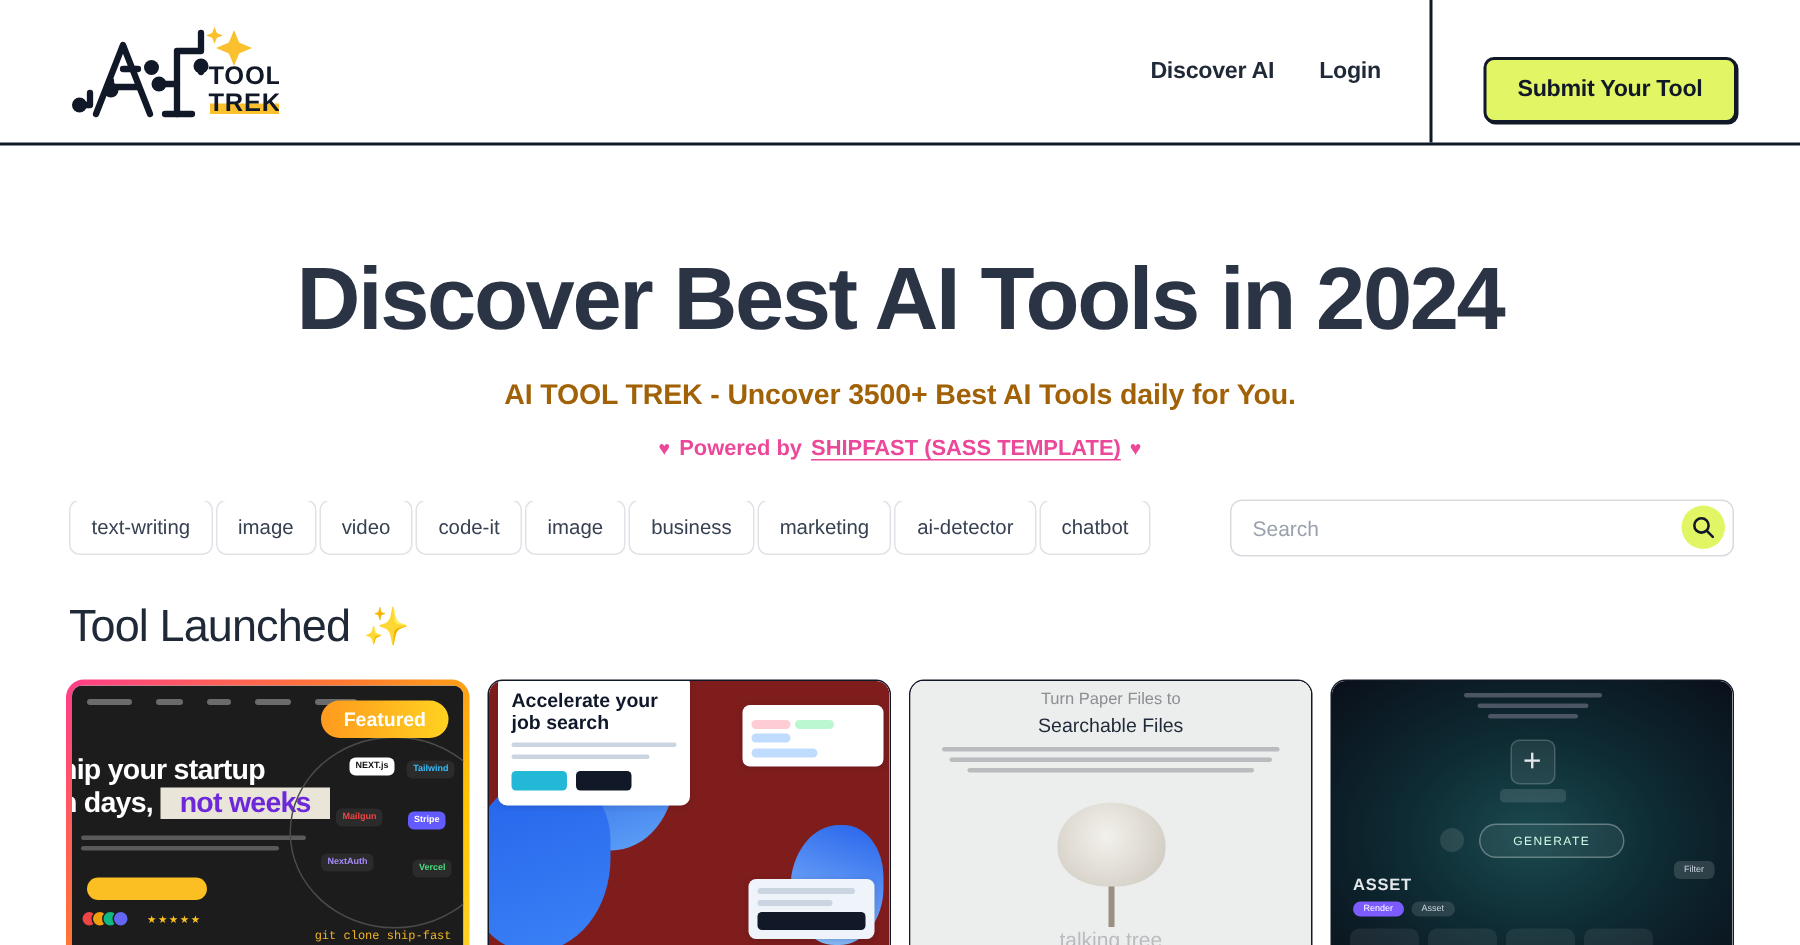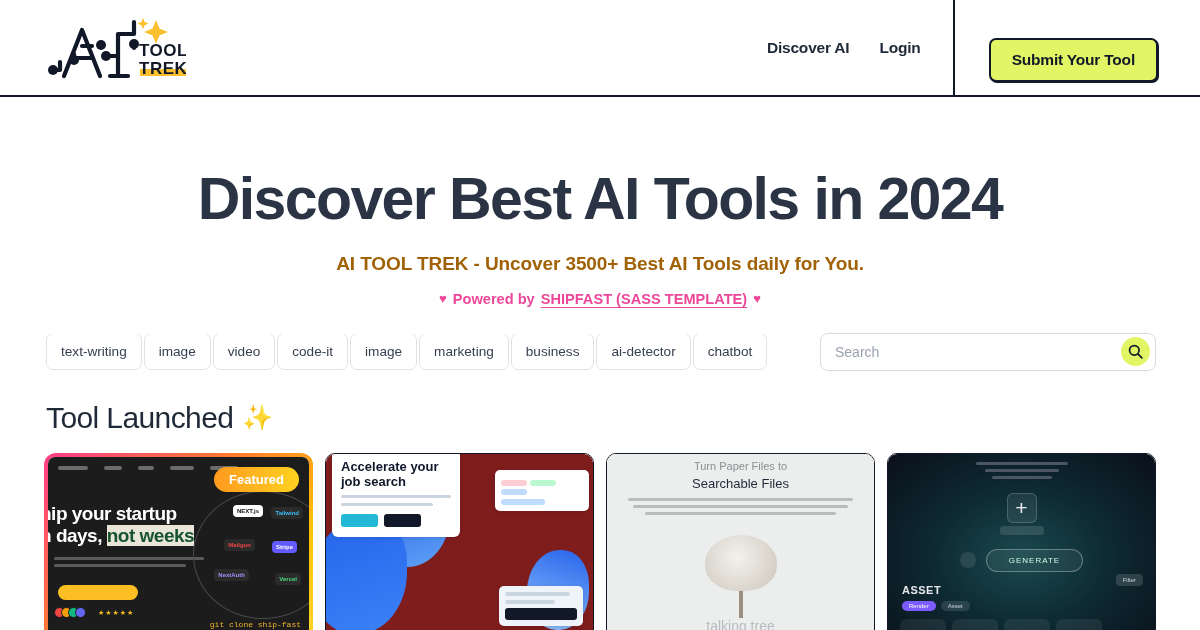--- a/index.html
+++ b/index.html
@@ -232,21 +232,21 @@
   }
 
   
   .t1 { background: #1c1c1c; }
   .t1 .topbar { display:flex; gap:16px; padding: 9px 10px; }
   .t1 .topbar i { display:block; height:4px; border-radius:2px; background:#6b6b6b; }
   .t1 .h {
     position:absolute; left:-8px; top:46px;
     color:#fff; font-size:19px; font-weight:bold; line-height:1.18; letter-spacing:-0.5px;
   }
-  .t1 .hl { background:#e9e5d8; color:#14532d; padding:0 0; }
+  .t1 .hl { background:#e9e5d8; color:#6d28d9; padding:0 13px; }
   .t1 .p { position:absolute; left:6px; top:100px; width:150px; }
   .t1 .p i { display:block; height:3px; background:#5a5a5a; border-radius:2px; margin-bottom:4px; }
   .t1 .btn {
     position:absolute; left:10px; top:128px; width:80px; height:15px;
     border-radius:8px; background:#fbbf24;
   }
   .t1 .stars { position:absolute; left:50px; top:152px; color:#fbbf24; font-size:7px; letter-spacing:1px; }
   .t1 .avatars { position:absolute; left:6px; top:150px; display:flex; }
   .t1 .avatars i {
     width:11px;height:11px;border-radius:50%;border:1px solid #1c1c1c;margin-right:-4px;display:block;
@@ -390,22 +390,22 @@
   </div>
 </div>
 
 <div class="filter-row">
   <div class="tags">
     <button class="tag">text-writing</button>
     <button class="tag">image</button>
     <button class="tag">video</button>
     <button class="tag">code-it</button>
     <button class="tag">image</button>
+    <button class="tag">business</button>
     <button class="tag">marketing</button>
-    <button class="tag">business</button>
     <button class="tag">ai-detector</button>
     <button class="tag">chatbot</button>
 
   </div>
 
   <div class="search-box">
     <input class="search-input" type="text" placeholder="Search" style="">
     <button class="search-btn">
       <svg width="17" height="17" viewBox="0 0 20 20">
         <circle cx="8.6" cy="8.6" r="5.6" fill="none" stroke="#111827" stroke-width="2"></circle>

